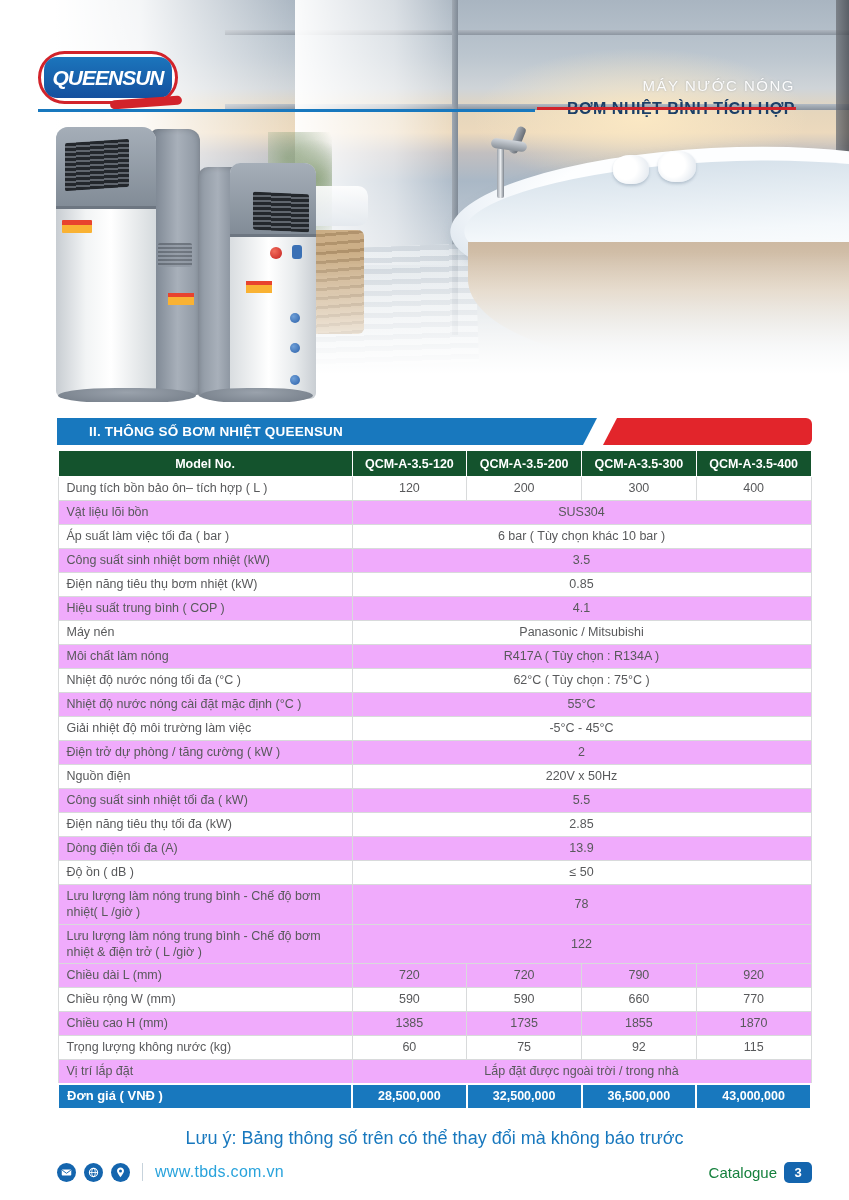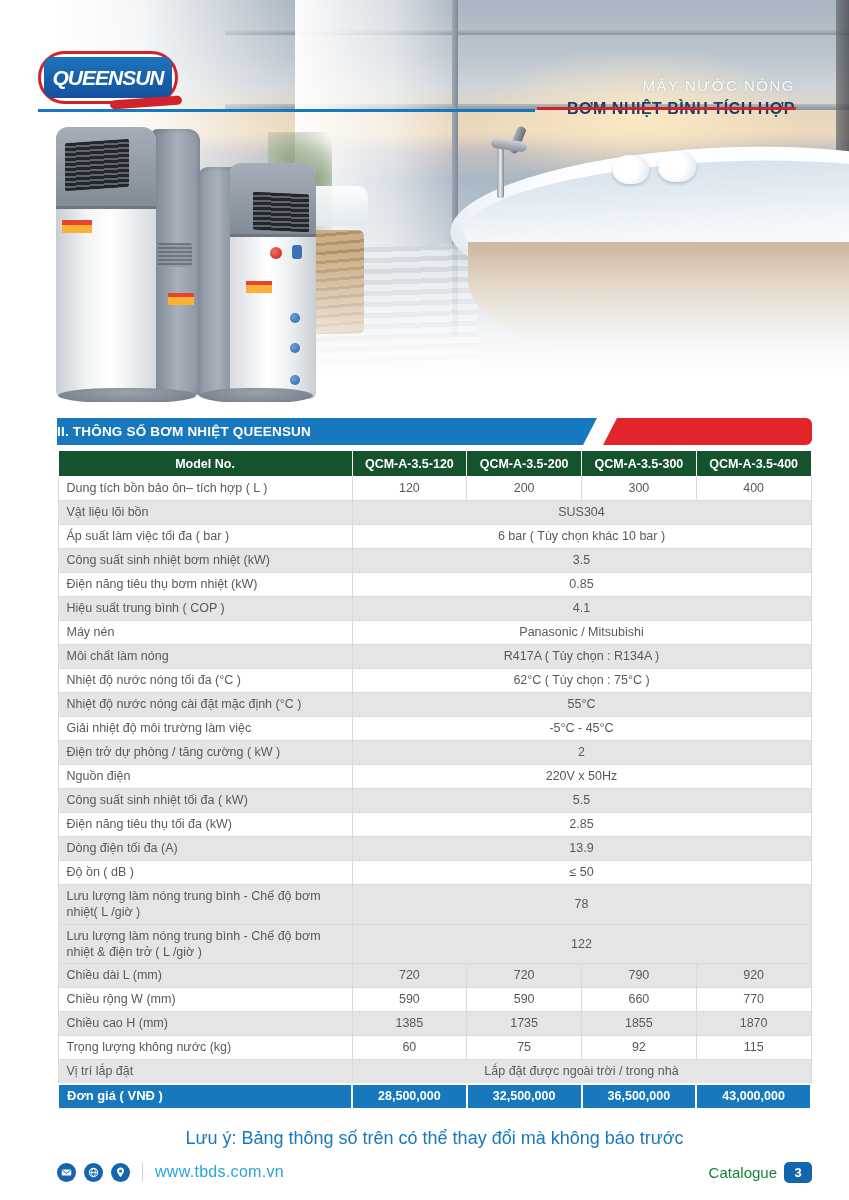--- a/index.html
+++ b/index.html
@@ -84,51 +84,51 @@
   .v-blue1{right:14px;top:82px;width:10px;height:14px;border-radius:3px;background:#3a70b5;}
   .v-knob1{right:16px;top:150px;width:10px;height:10px;background:radial-gradient(circle at 35% 35%,#6fa0d8,#2a5fa8);}
   .v-knob2{right:16px;top:180px;width:10px;height:10px;background:radial-gradient(circle at 35% 35%,#6fa0d8,#2a5fa8);}
   .v-knob3{right:16px;top:212px;width:10px;height:10px;background:radial-gradient(circle at 35% 35%,#6fa0d8,#2a5fa8);}
   .u2-sticker{position:absolute;left:48px;top:118px;width:26px;height:12px;
         background:linear-gradient(180deg,#e8432e 0 35%,#f9b233 35%);}
 
   
   .logo{position:absolute;left:38px;top:51px;width:140px;height:53px;}
   .logo-outer{position:absolute;inset:0;background:#fff;border:3px solid #d2232a;border-radius:27px;box-sizing:border-box;padding:3px;}
-  .logo-inner{width:100%;height:100%;border-radius:8px;background:linear-gradient(180deg,#1b75bc,#15509e);
+  .logo-inner{width:100%;height:100%;border-radius:13px;background:linear-gradient(180deg,#1b75bc,#15509e);
         display:flex;align-items:center;justify-content:center;box-sizing:border-box;}
   .logo-text{color:#fff;font-weight:bold;font-style:italic;font-size:21px;letter-spacing:-1px;}
   .logo-swoosh{position:absolute;right:-4px;bottom:-3px;width:72px;height:9px;background:#d2232a;
         border-radius:5px;transform:rotate(-4deg);}
   .tagline{position:absolute;right:54px;top:75px;text-align:right;line-height:1.45;}
   .tag1{color:rgba(255,255,255,.95);font-size:15px;letter-spacing:1.5px;text-shadow:0 0 2px rgba(120,130,140,.5);}
   .tag2{color:#1c3f67;font-weight:bold;font-size:16px;letter-spacing:.5px;}
   .rule-blue{position:absolute;left:38px;top:109px;width:497px;height:3px;background:#1878be;}
   .rule-red{position:absolute;left:537px;top:107px;width:259px;height:3px;background:#d2232a;}
 
   
   .section{position:absolute;left:57px;top:418px;width:755px;height:27px;}
   .section-blue{position:absolute;left:0;top:0;width:540px;height:27px;background:#1878be;
         clip-path:polygon(0 0,100% 0,calc(100% - 14px) 100%,0 100%);
-        display:flex;align-items:center;padding-left:0;box-sizing:border-box;
+        display:flex;align-items:center;padding-left:32px;box-sizing:border-box;
         color:#fff;font-weight:bold;font-size:13.5px;letter-spacing:.2px;}
   .section-red{position:absolute;left:546px;top:0;width:209px;height:27px;background:#e2252b;
         clip-path:polygon(14px 0,100% 0,100% 100%,0 100%);border-radius:0 6px 6px 0;}
 
   
   .spec{position:absolute;left:57px;top:450px;width:755px;}
   table.spec-table{border-collapse:collapse;width:755px;table-layout:fixed;
         font-size:12.5px;color:#58595b;}
   .spec-table th{background:#14532d;color:#fff;font-weight:bold;font-size:12.5px;
         height:23px;padding:1px 4px;border:1px solid #fff;text-align:center;}
   .spec-table th:first-child{width:285px;}
   .spec-table td{border:1px solid #d8dadb;padding:3px 8px;height:17px;line-height:1.3;}
   .spec-table td.label{text-align:left;}
   .spec-table td.val{text-align:center;}
-  .spec-table tr.even td{background:#e5e5e5;}
+  .spec-table tr.even td{background:#f0abfc;}
   .spec-table tr.odd td{background:#ffffff;}
   .spec-table tr.price td{background:#1878be;color:#fff;font-weight:bold;border:2px solid #fff;}
   .spec-table tr.price td.label{font-size:13px;}
 
   .note{position:absolute;left:57px;top:1128px;width:755px;text-align:center;
         color:#1878be;font-size:18px;}
 
   
   .footer{position:absolute;left:57px;top:1150px;width:755px;height:26px;
         display:flex;align-items:center;justify-content:space-between;margin-top:9px;}

